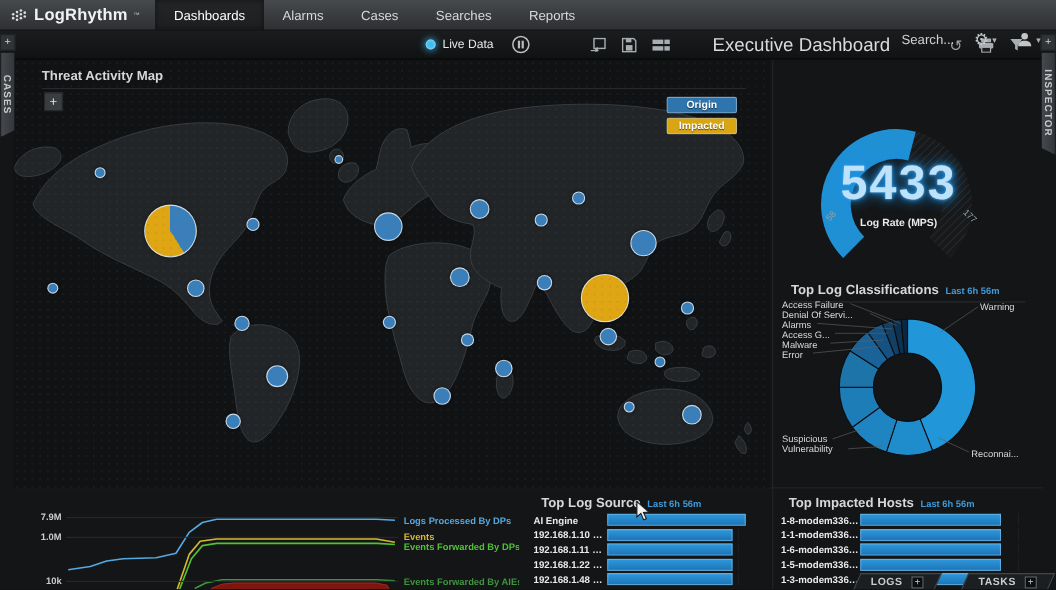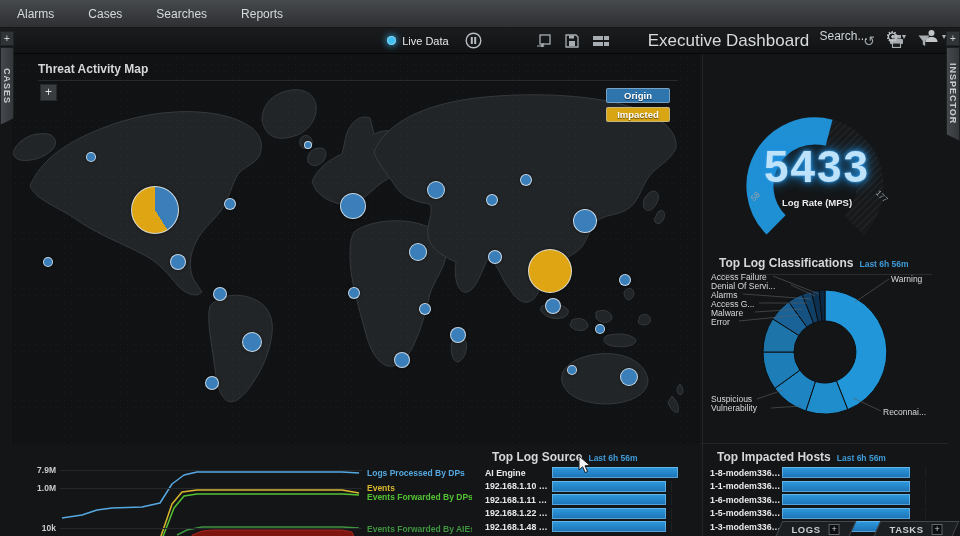--- a/index.html
+++ b/index.html
@@ -131,21 +131,40 @@
 
   
   #cursor { position:absolute; left:578px; top:455px; z-index:50; pointer-events:none; }
 </style>
 </head>
 <body>
 
 <div id="app">
 
   <div class="topnav">
+    <div class="logo">
+      <svg width="16" height="16" viewBox="0 0 16 16">
+        <g fill="#d9dcde">
+          <circle cx="2" cy="7" r="1.2"></circle>
+            <circle cx="2" cy="10.5" r="1.2"></circle>
+          <circle cx="5.5" cy="5" r="1.2"></circle>
+            <circle cx="5.5" cy="8.5" r="1.2"></circle>
+            <circle cx="5.5" cy="12" r="1.2"></circle>
+          <circle cx="9" cy="3.5" r="1.2"></circle>
+            <circle cx="9" cy="7" r="1.2"></circle>
+            <circle cx="9" cy="10.5" r="1.2"></circle>
+          <circle cx="12.5" cy="5.5" r="1.2"></circle>
+            <circle cx="12.5" cy="9" r="1.2"></circle>
+        </g>
+      </svg>
+      <span class="logo-name">LogRhythm</span>
+      <span class="logo-tm">™</span>
+    </div>
     <div class="nav-tabs">
+      <div class="nav-tab active">Dashboards</div>
       <div class="nav-tab">Alarms</div>
       <div class="nav-tab">Cases</div>
       <div class="nav-tab">Searches</div>
       <div class="nav-tab">Reports</div>
     </div>
     <div class="topnav-right">
       <span class="search">Search...</span>
       <span class="icon-drop">
         <span class="gear-glyph">⚙</span>
         <span class="caret">▾</span>

